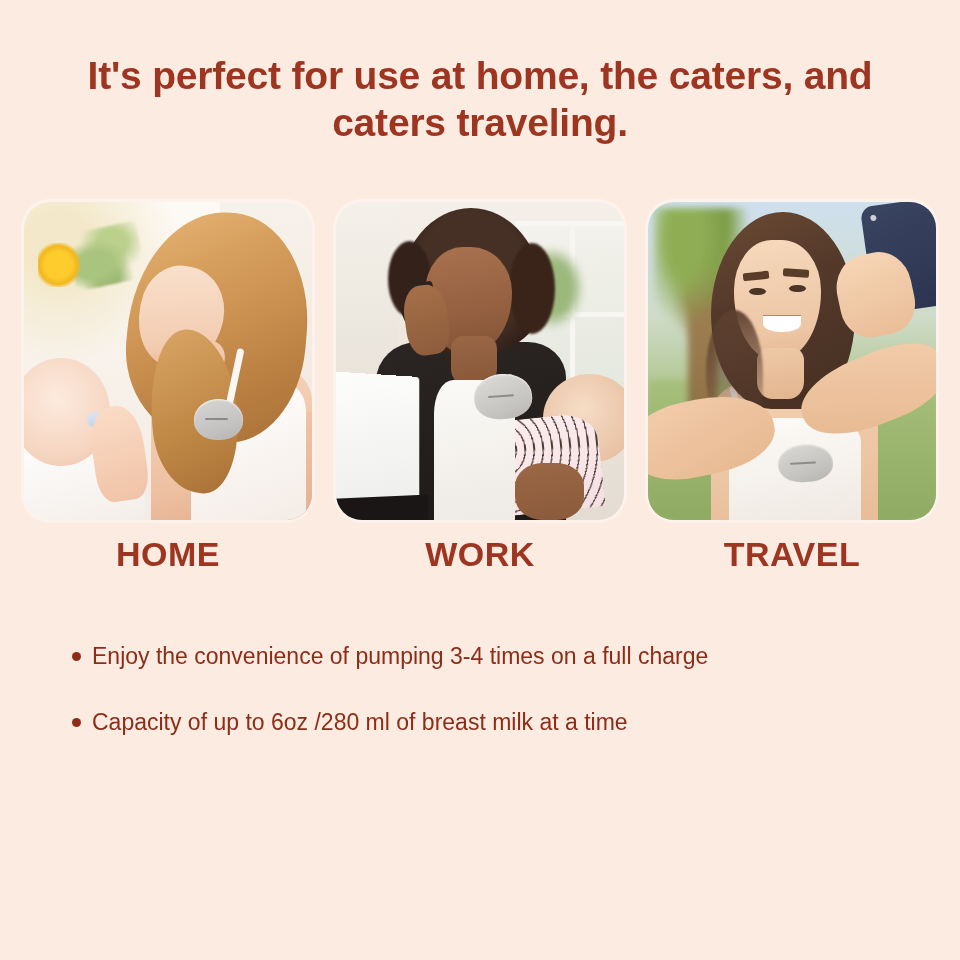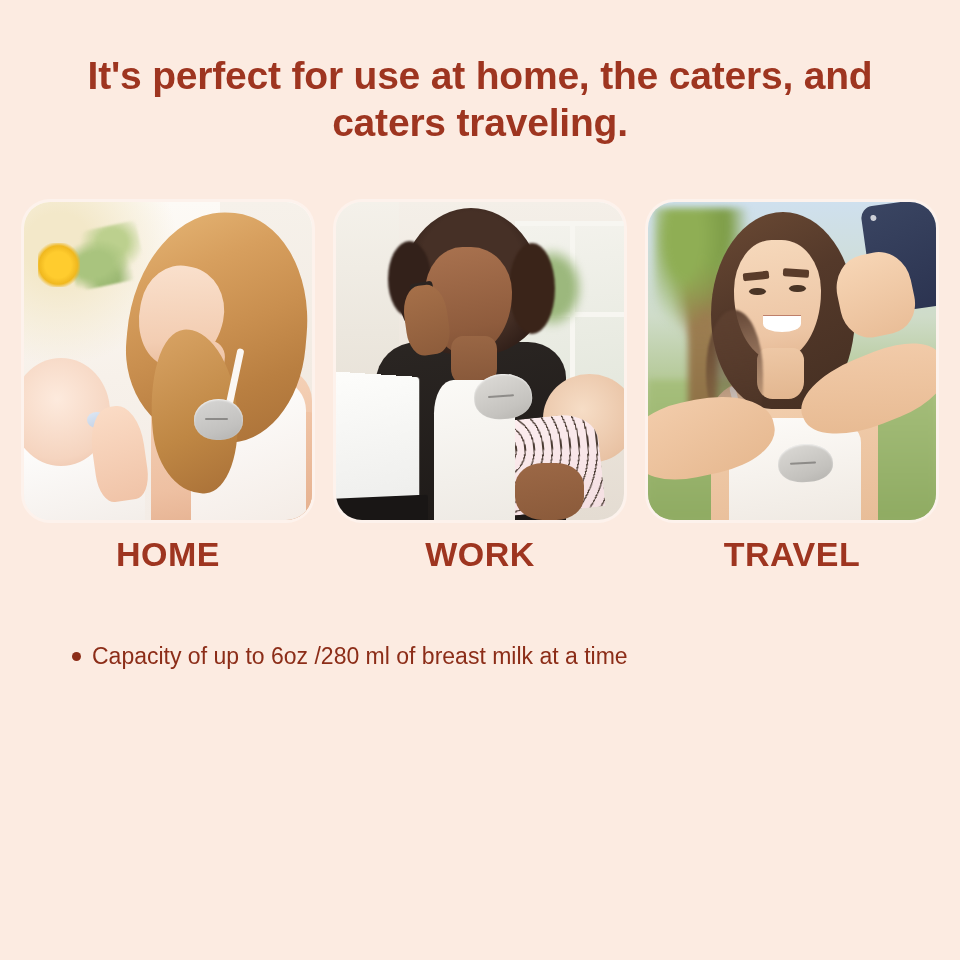--- a/index.html
+++ b/index.html
@@ -491,15 +491,19 @@
 
 <div class="captions">
   <div class="caption">HOME</div>
   <div class="caption">WORK</div>
   <div class="caption">TRAVEL</div>
 </div>
 
 <div class="bullets">
   <div class="bullet">
     <span class="dot"></span>
+    <span class="btext">Enjoy the convenience of pumping 3-4 times on a full charge</span>
+  </div>
+  <div class="bullet">
+    <span class="dot"></span>
     <span class="btext">Capacity of up to 6oz /280 ml of breast milk at a time</span>
   </div>
 </div>
 
 </body></html>

